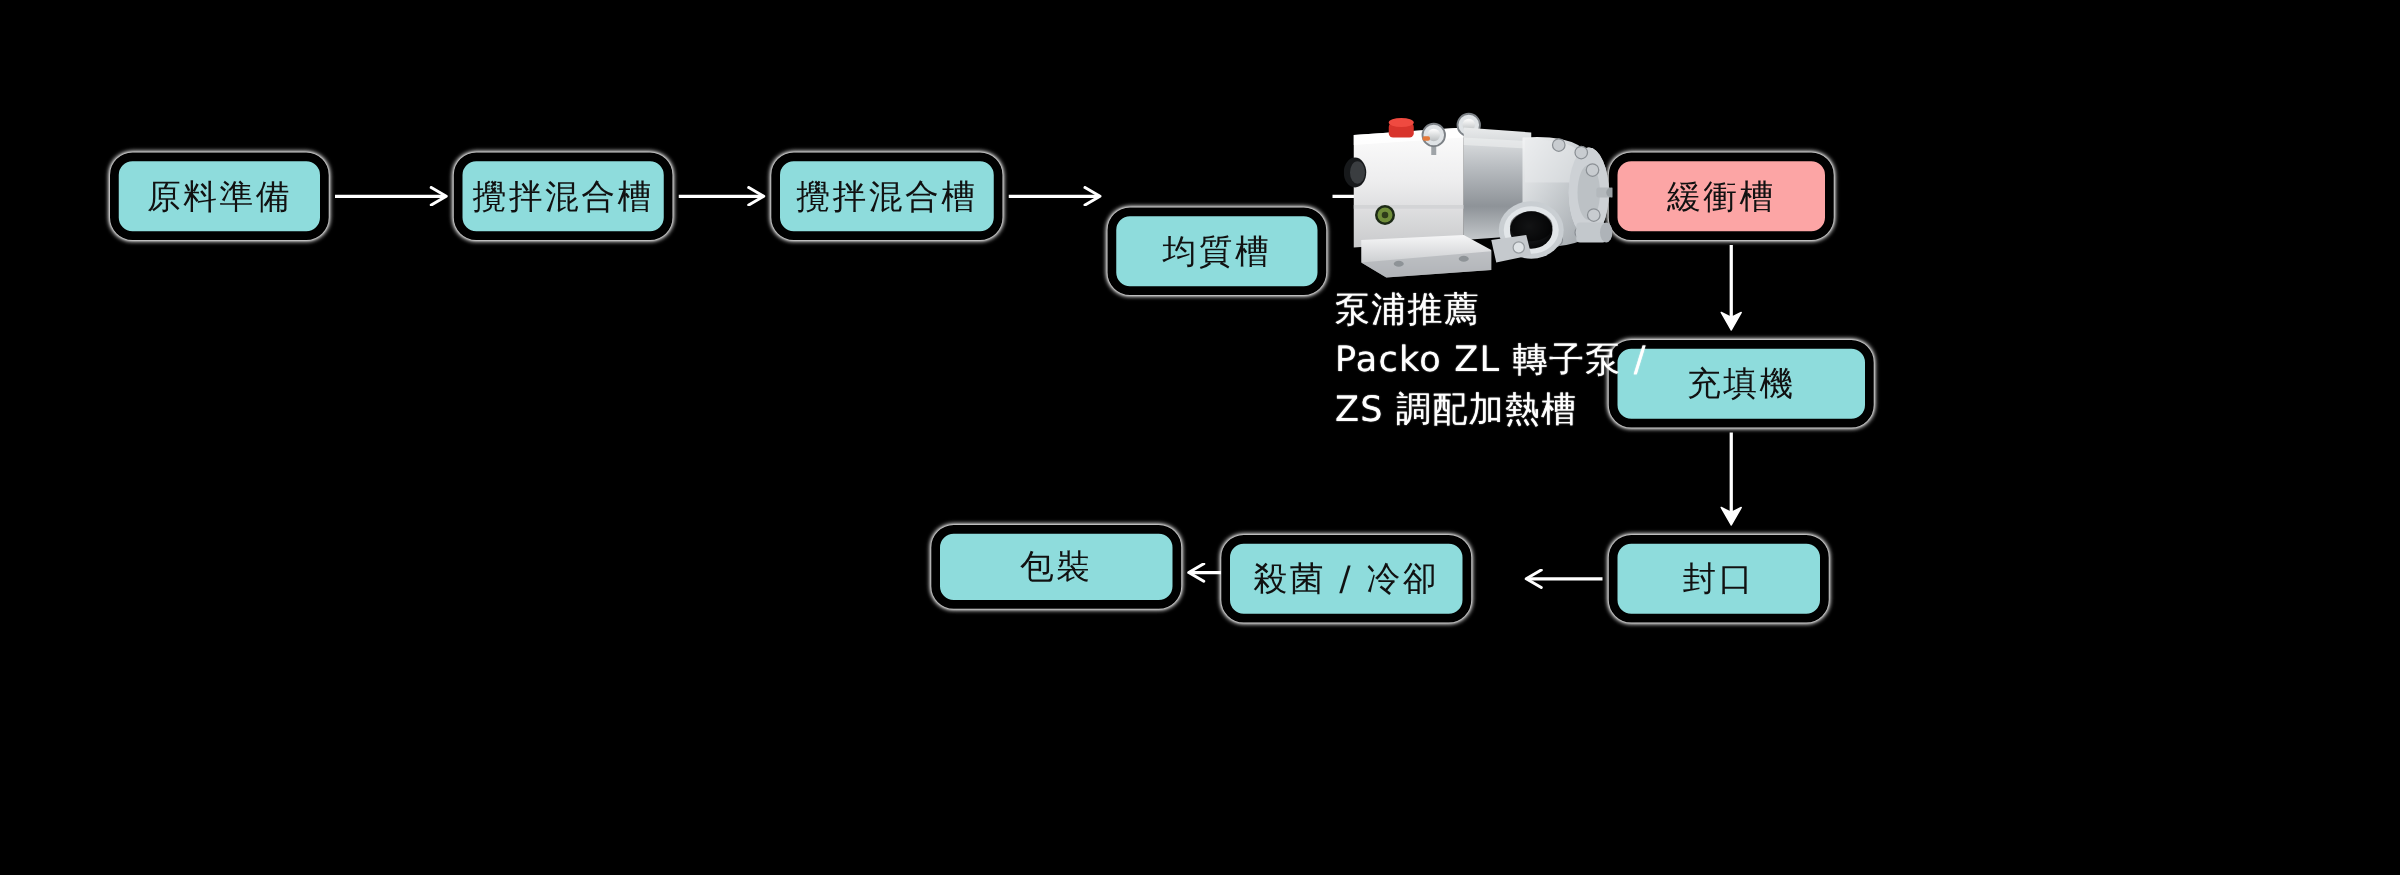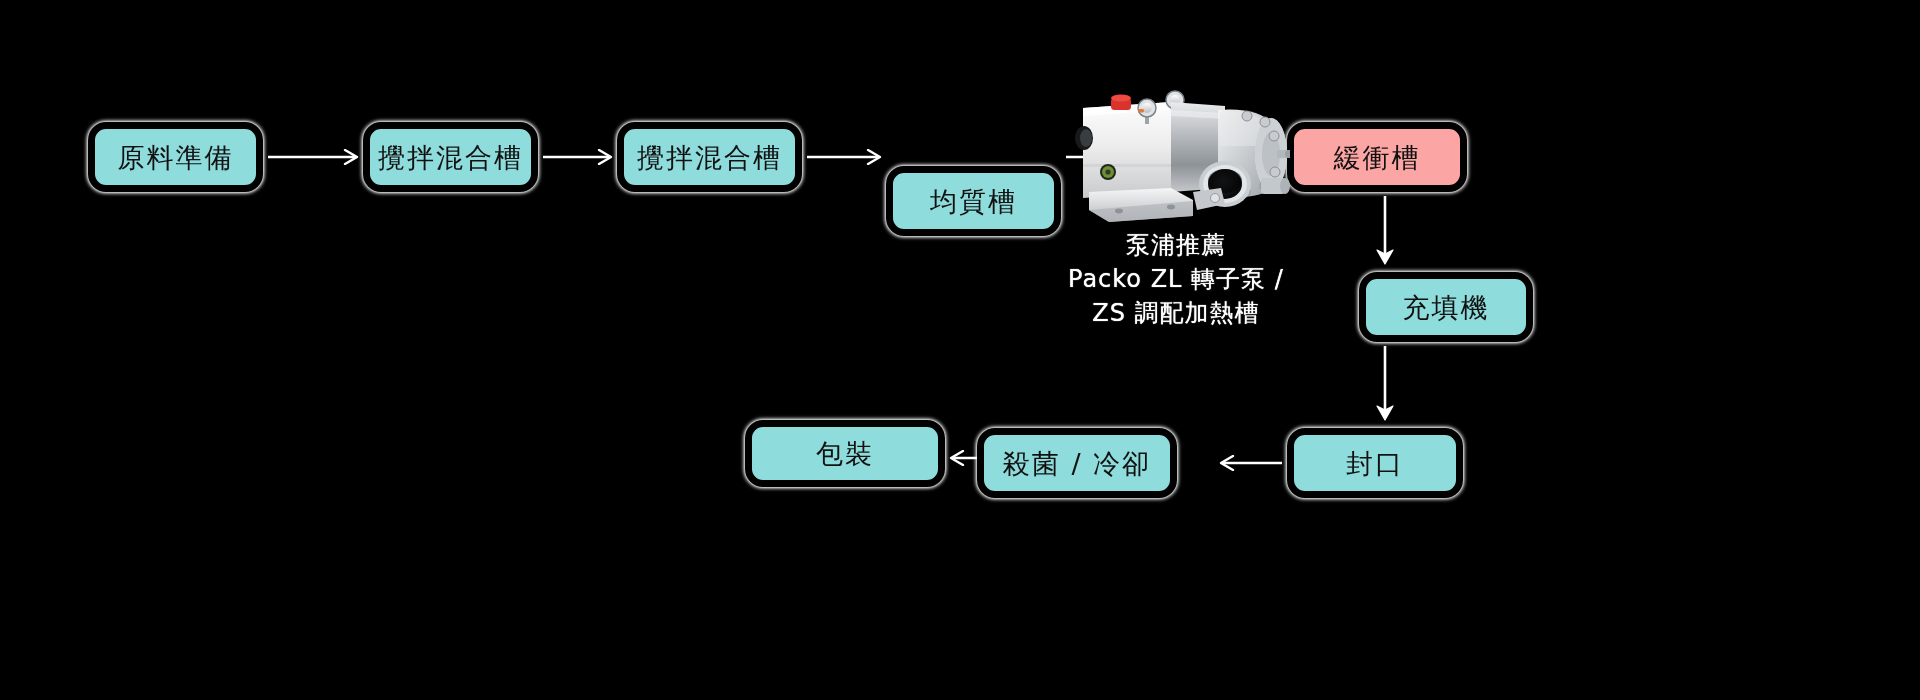--- a/index.html
+++ b/index.html
@@ -43,26 +43,25 @@
   }
   .pump-wrap {
     position: absolute;
     width: 215px;
     height: 148px;
   }
   .pump-svg { display: block; width: 100%; height: 100%; }
   .pump-caption {
     position: absolute;
     color: #ffffff;
-    font-size: 24px;
+    font-size: 28px;
     line-height: 1.42;
     letter-spacing: 1px;
     white-space: nowrap;
     text-shadow: 0 0 1px #ffffff;
-    text-align: center;
   }
   .pump-caption div { }
   svg.arrows {
     position: absolute;
     left: 0; top: 0;
     width: 1920px;
     height: 700px;
     pointer-events: none;
   }
 </style>
@@ -107,21 +106,21 @@
   </div>
   <div class="node" style="left: 617px; top: 122px; width: 185px; height: 70px; background: rgb(142, 220, 220); border-color: rgb(0, 0, 0);">
     <span class="node-label">攪拌混合槽</span>
   </div>
   <div class="node" style="left: 886px; top: 122px; width: 175px; height: 70px; background: rgb(142, 220, 220); border-color: rgb(0, 0, 0); margin-top: 44px;">
     <span class="node-label">均質槽</span>
   </div>
   <div class="node" style="left: 1287px; top: 122px; width: 180px; height: 70px; background: #fca5a5; border-color: rgb(0, 0, 0);">
     <span class="node-label">緩衝槽</span>
   </div>
-  <div class="node" style="left: 1359px; top: 272px; width: 174px; height: 70px; background: rgb(142, 220, 220); border-color: rgb(0, 0, 0);">
+  <div class="node" style="left: 1287px; top: 272px; width: 212px; height: 70px; background: rgb(142, 220, 220); border-color: rgb(0, 0, 0);">
     <span class="node-label">充填機</span>
   </div>
   <div class="node" style="left: 1287px; top: 428px; width: 176px; height: 70px; background: rgb(142, 220, 220); border-color: rgb(0, 0, 0);">
     <span class="node-label">封口</span>
   </div>
   <div class="node" style="left: 977px; top: 428px; width: 200px; height: 70px; background: rgb(142, 220, 220); border-color: rgb(0, 0, 0);">
     <span class="node-label">殺菌 / 冷卻</span>
   </div>
   <div class="node" style="left: 745px; top: 420px; width: 200px; height: 67px; background: rgb(142, 220, 220); border-color: rgb(0, 0, 0);">
     <span class="node-label">包裝</span>

